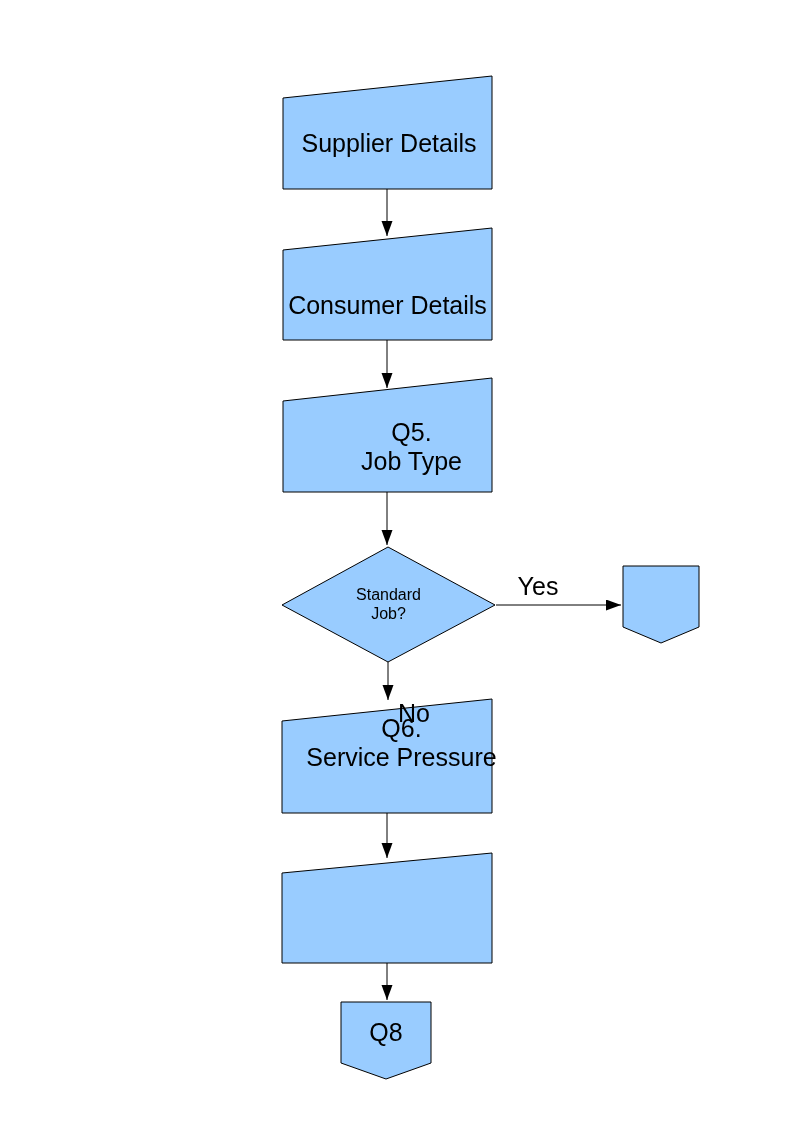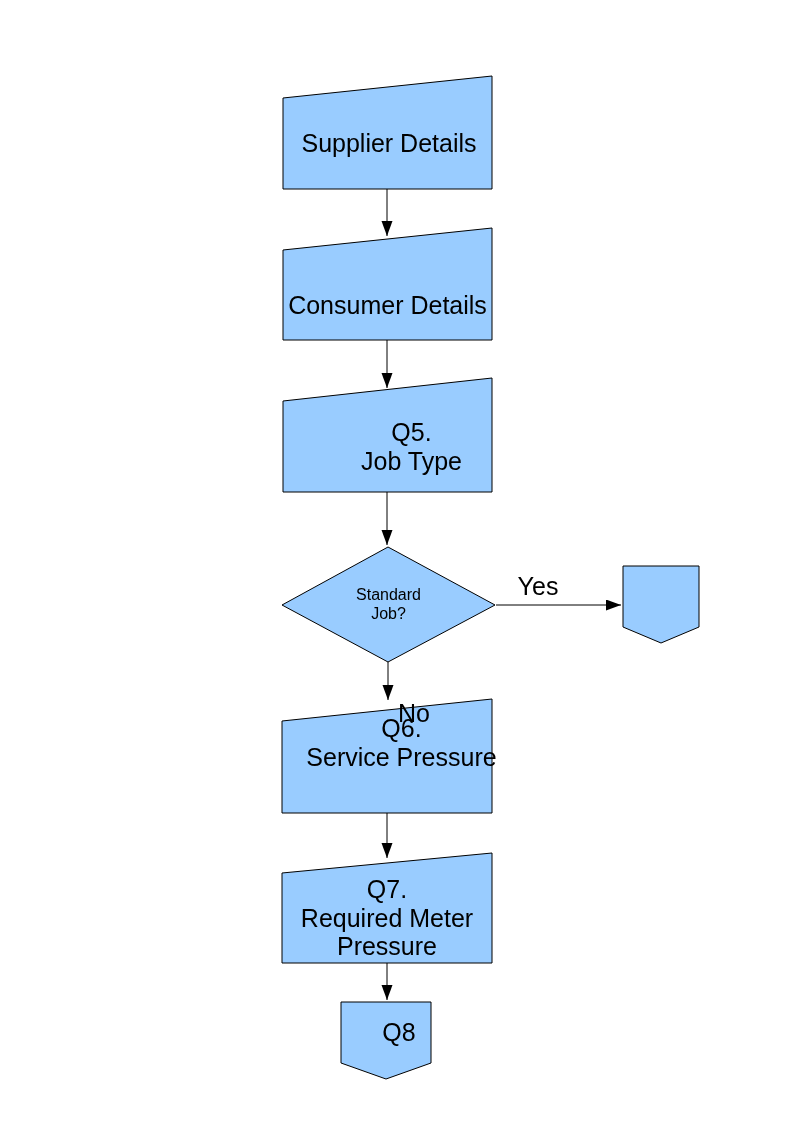--- a/index.html
+++ b/index.html
@@ -89,23 +89,20 @@
   <div class="label" style="left:283px; top:401px; width:209px; height:91px;margin-left:24px;">Q5.
 Job Type</div>
 
   <div class="label label--small" style="left:282px; top:547px; width:213px; height:115px;">Standard
 Job?</div>
 
 
   <div class="label" style="left:282px; top:697px; width:239px; height:92px;">Q6.
 Service Pressure</div>
 
-  <div class="label" style="left:282px; top:873px; width:210px; height:90px;">Q7.
-Required Meter
-Pressure</div>
 
-  <div class="label" style="left:341px; top:1002px; width:90px; height:61px;padding-left:13px;">Q8</div>
+  <div class="label" style="left:341px; top:1002px; width:90px; height:61px;">Q8</div>
 
   <div class="label" style="left:508px; top:571px; width:60px; height:30px;">Yes</div>
 
   <div class="label" style="left:392px; top:698px; width:44px; height:30px;">No</div>
 
 </div>
 
 </body></html>

